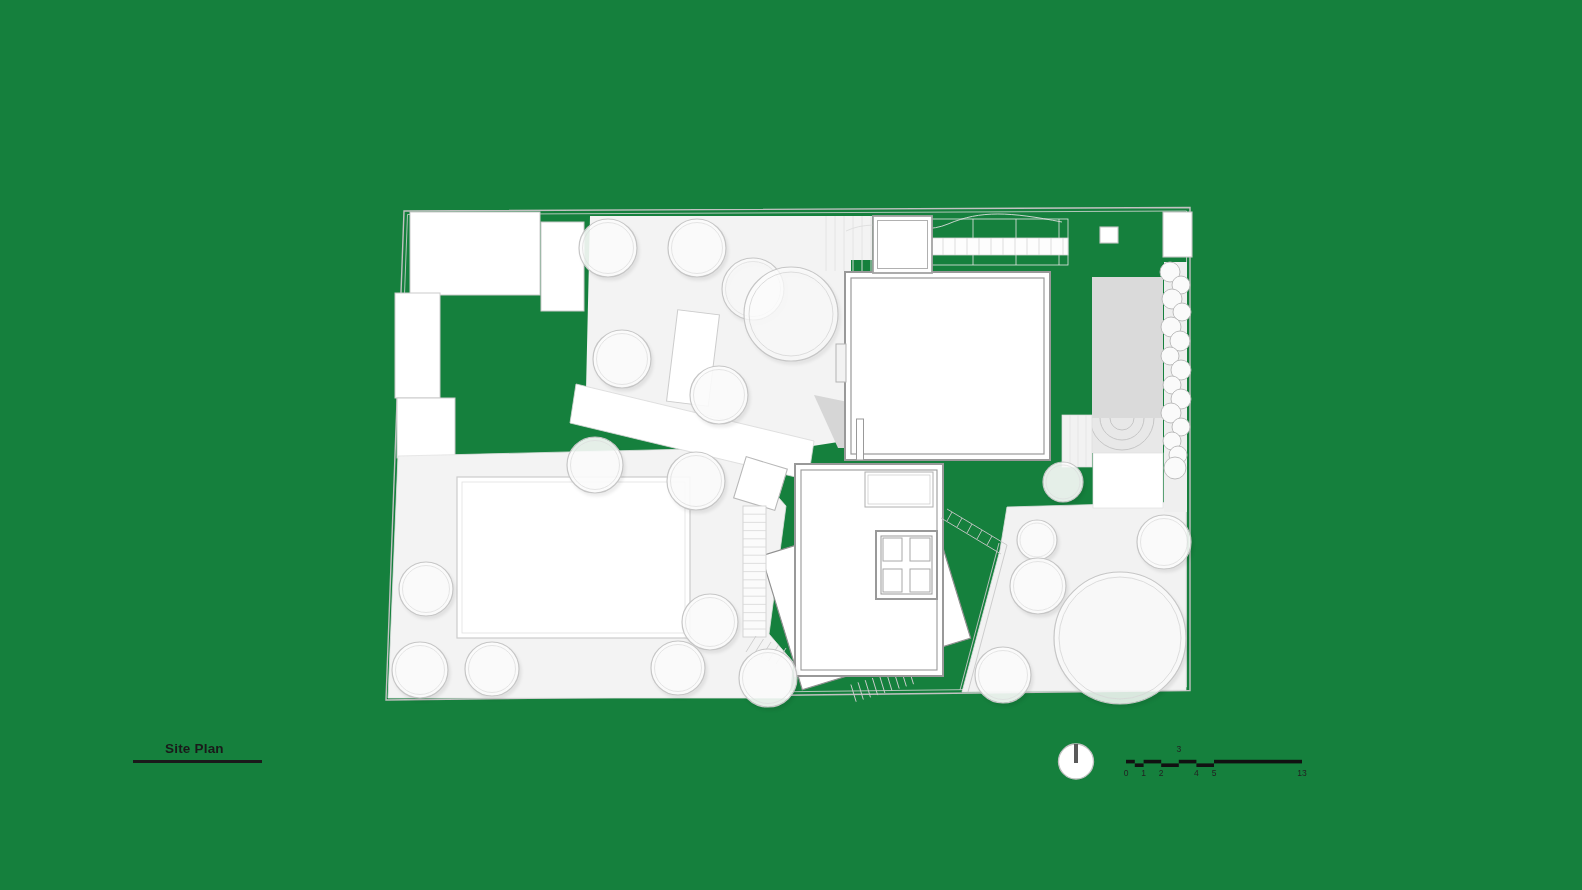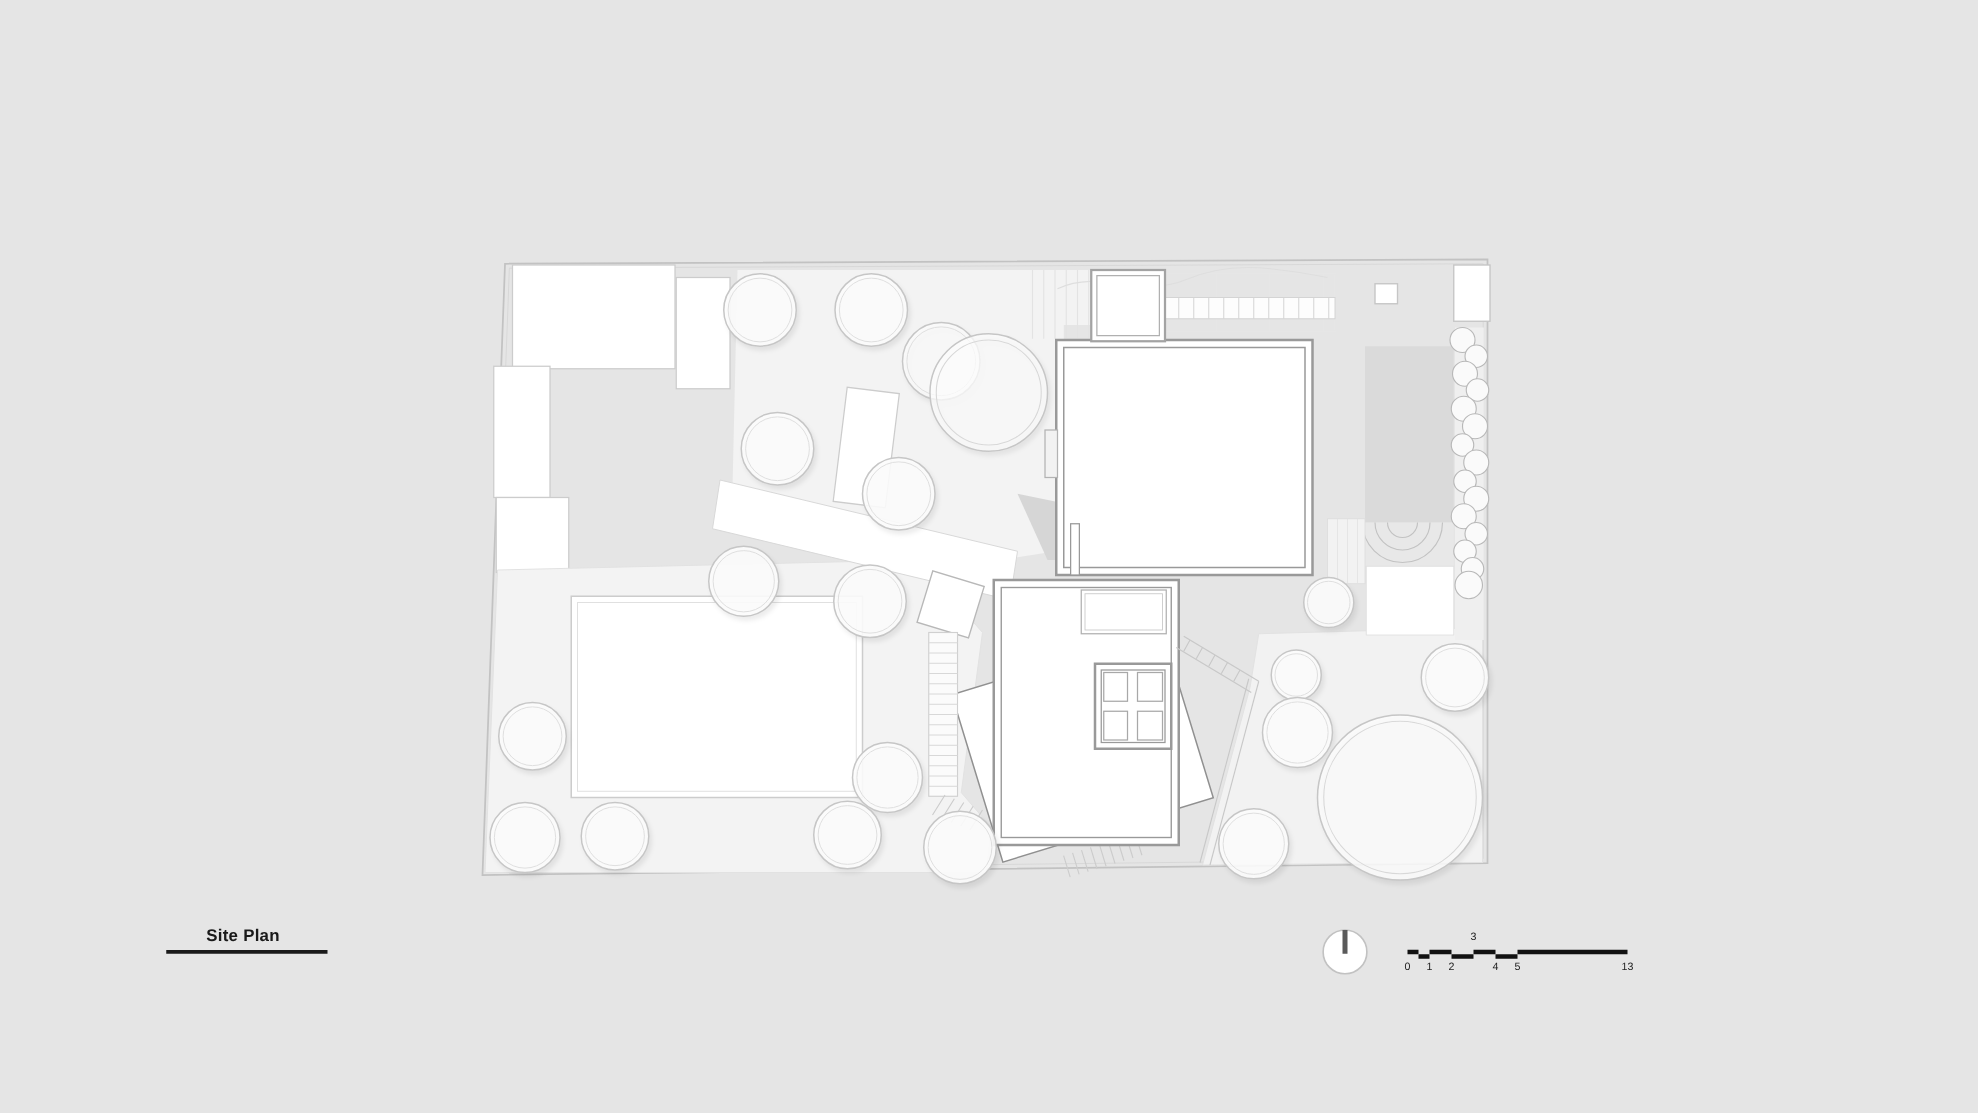--- a/index.html
+++ b/index.html
@@ -1,16 +1,16 @@
 <!DOCTYPE html>
 <html><head>
 <meta charset="utf-8">
 <style>
   html,body{margin:0;padding:0;background:#fff;}
-  .stage{position:relative;width:1582px;height:890px;background:#e5e5e5;overflow:hidden;
+  .stage{position:relative;width:1582px;height:890px;background:#15803d;overflow:hidden;
          font-family:"Liberation Sans",sans-serif;}
   svg{position:absolute;left:0;top:0;}
   .trees{filter:drop-shadow(2px 3px 1.5px rgba(0,0,0,0.08));}
   .title-label{position:absolute;left:165px;top:741px;font-size:13.5px;font-weight:bold;
                color:#1a1a1a;letter-spacing:0.2px;}
   .title-underline{position:absolute;left:133px;top:760px;width:129px;height:2.5px;background:#1a1a1a;}
   .scale-num{position:absolute;font-size:8.5px;color:#222;transform:translateX(-50%);}
 </style>
 </head>
 <body>

